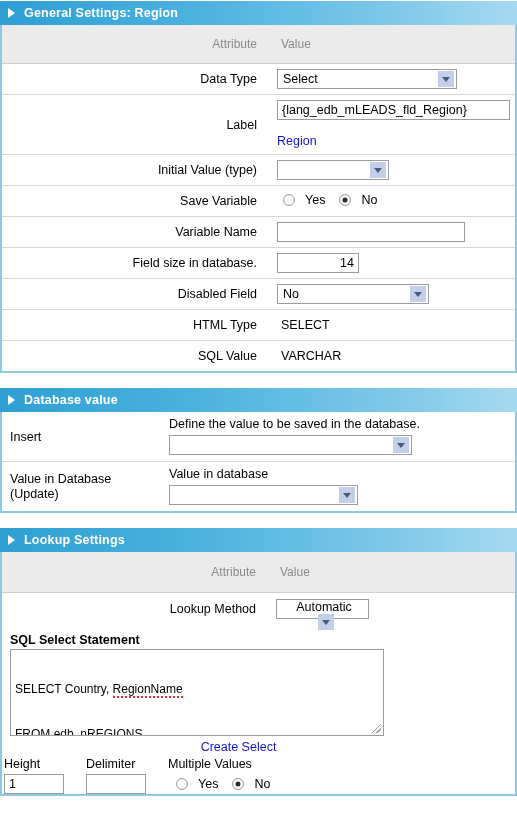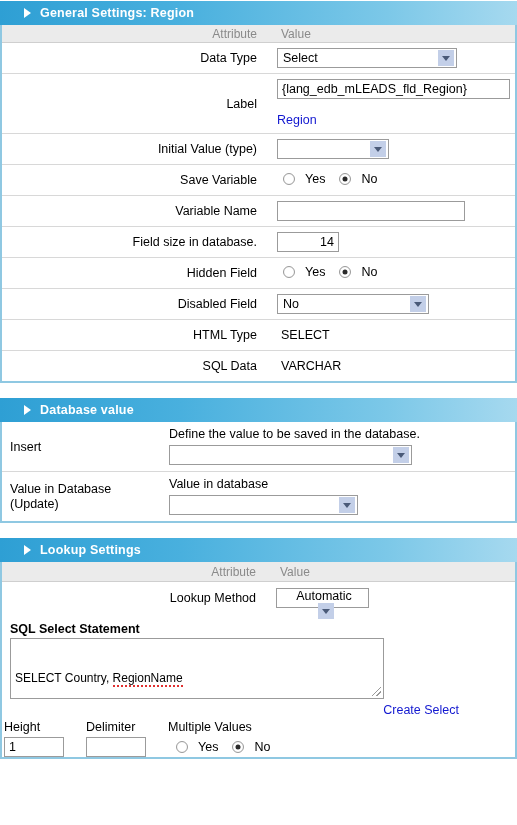--- a/index.html
+++ b/index.html
@@ -21,21 +21,21 @@
     box-sizing: border-box;
   }
 
   
   .section-header {
     height: 25px;
     background: linear-gradient(to right, #2e9fd4 0%, #49b0de 35%, #7cc8e8 75%, #a6d9ef 100%);
     border-top: 1px solid #ffffff;
     display: flex;
     align-items: center;
-    padding-left: 24px;
+    padding-left: 8px;
     box-sizing: border-box;
   }
   .section-header .tri {
     width: 0;
     height: 0;
     border-top: 5px solid transparent;
     border-bottom: 5px solid transparent;
     border-left: 7px solid #ffffff;
     margin-right: 9px;
     flex: 0 0 auto;
@@ -55,21 +55,21 @@
     border-right: 2px solid #8fc8e2;
     border-bottom: 2px solid #8fc8e2;
     box-sizing: border-box;
   }
   .tbl td {
     vertical-align: middle;
     padding: 0;
   }
   .hdr-row td {
     background: #ebebeb;
-    height: 17px;
+    height: 38px;
     color: #8a8a8a;
     font-size: 12px;
     border-bottom: 1px solid #cfcfcf;
   }
   .hdr-attr { text-align: right; padding-right: 12px !important; }
   .hdr-val  { padding-left: 12px !important; }
 
   .row td {
     border-bottom: 1px solid #d8d8d8;
     height: 30px;
@@ -185,21 +185,21 @@
     border-right: 2px solid #8fc8e2;
     border-bottom: 2px solid #8fc8e2;
     box-sizing: border-box;
     width: 517px;
     padding: 0;
   }
   .sql-wrap { padding: 8px 8px 0 8px; }
   .sql-caption { font-size: 12.5px; margin-bottom: 2px; font-weight: bold; }
   .sql-box {
     width: 374px;
-    height: 61px;
+    height: 87px;
     border: 1px solid #9b9b9b;
     background: #ffffff;
     box-sizing: border-box;
     padding: 2px 4px;
     font-family: "Liberation Sans", sans-serif;
     font-size: 12px;
     line-height: 15px;
     position: relative;
     white-space: pre;
     overflow: hidden;
@@ -208,22 +208,22 @@
   .resize-grip {
     position: absolute;
     right: 2px;
     bottom: 2px;
     width: 9px; height: 9px;
     background:
       linear-gradient(135deg, transparent 45%, #9a9a9a 45%, #9a9a9a 55%, transparent 55%),
       linear-gradient(135deg, transparent 70%, #9a9a9a 70%, #9a9a9a 80%, transparent 80%);
   }
   .create-sel-row {
-    text-align: right;
-    padding: 4px 56px 3px 0;
+    text-align: center;
+    padding: 4px 40px 3px 0;
   }
   .bottom-row {
     display: flex;
     align-items: flex-start;
     padding: 0 0 0 2px;
   }
   .bcol { margin-right: 22px; }
   .bcol .small-label { margin-bottom: 2px; }
 </style>
 </head>
@@ -294,57 +294,42 @@
     <tr class="row">
       <td class="cell-attr">Variable Name</td>
       <td class="cell-val">
         <input class="txt" style="width: 188px;" value="">
       </td>
     </tr>
 
     <tr class="row">
       <td class="cell-attr">Field size in database.</td>
       <td class="cell-val">
-        <input class="txt" style="width: 62px; text-align: right;" value="14">
-      </td>
-    </tr>
-
-    <tr class="row">
-      <td class="cell-attr">Hidden Field</td>
-      <td class="cell-val">
-        <span class="radio-grp" style="padding-left:6px;">
-          <span class="pair">
-            <span class="rad"></span>
-            <span>Yes</span>
-          </span>
-          <span class="pair">
-            <span class="rad on"></span>
-            <span>No</span>
-          </span>
-        </span>
-      </td>
-    </tr>
+        <input class="txt" style="width: 82px; text-align: right;" value="14">
+      </td>
+    </tr>
+
 
     <tr class="row">
       <td class="cell-attr">Disabled Field</td>
       <td class="cell-val">
         <span class="sel" style="width:152px;">
           <span>No</span>
           <span class="arrow"></span>
         </span>
       </td>
     </tr>
 
     <tr class="row">
       <td class="cell-attr">HTML Type</td>
       <td class="cell-val" style="padding-left:12px !important;">SELECT</td>
     </tr>
 
     <tr class="row">
-      <td class="cell-attr">SQL Data</td>
+      <td class="cell-attr">SQL Value</td>
       <td class="cell-val" style="padding-left:12px !important;">VARCHAR</td>
     </tr>
   </tbody>
     </table>
 </div>
 
 <div class="gap"></div>
 
 <div class="panel">
 

